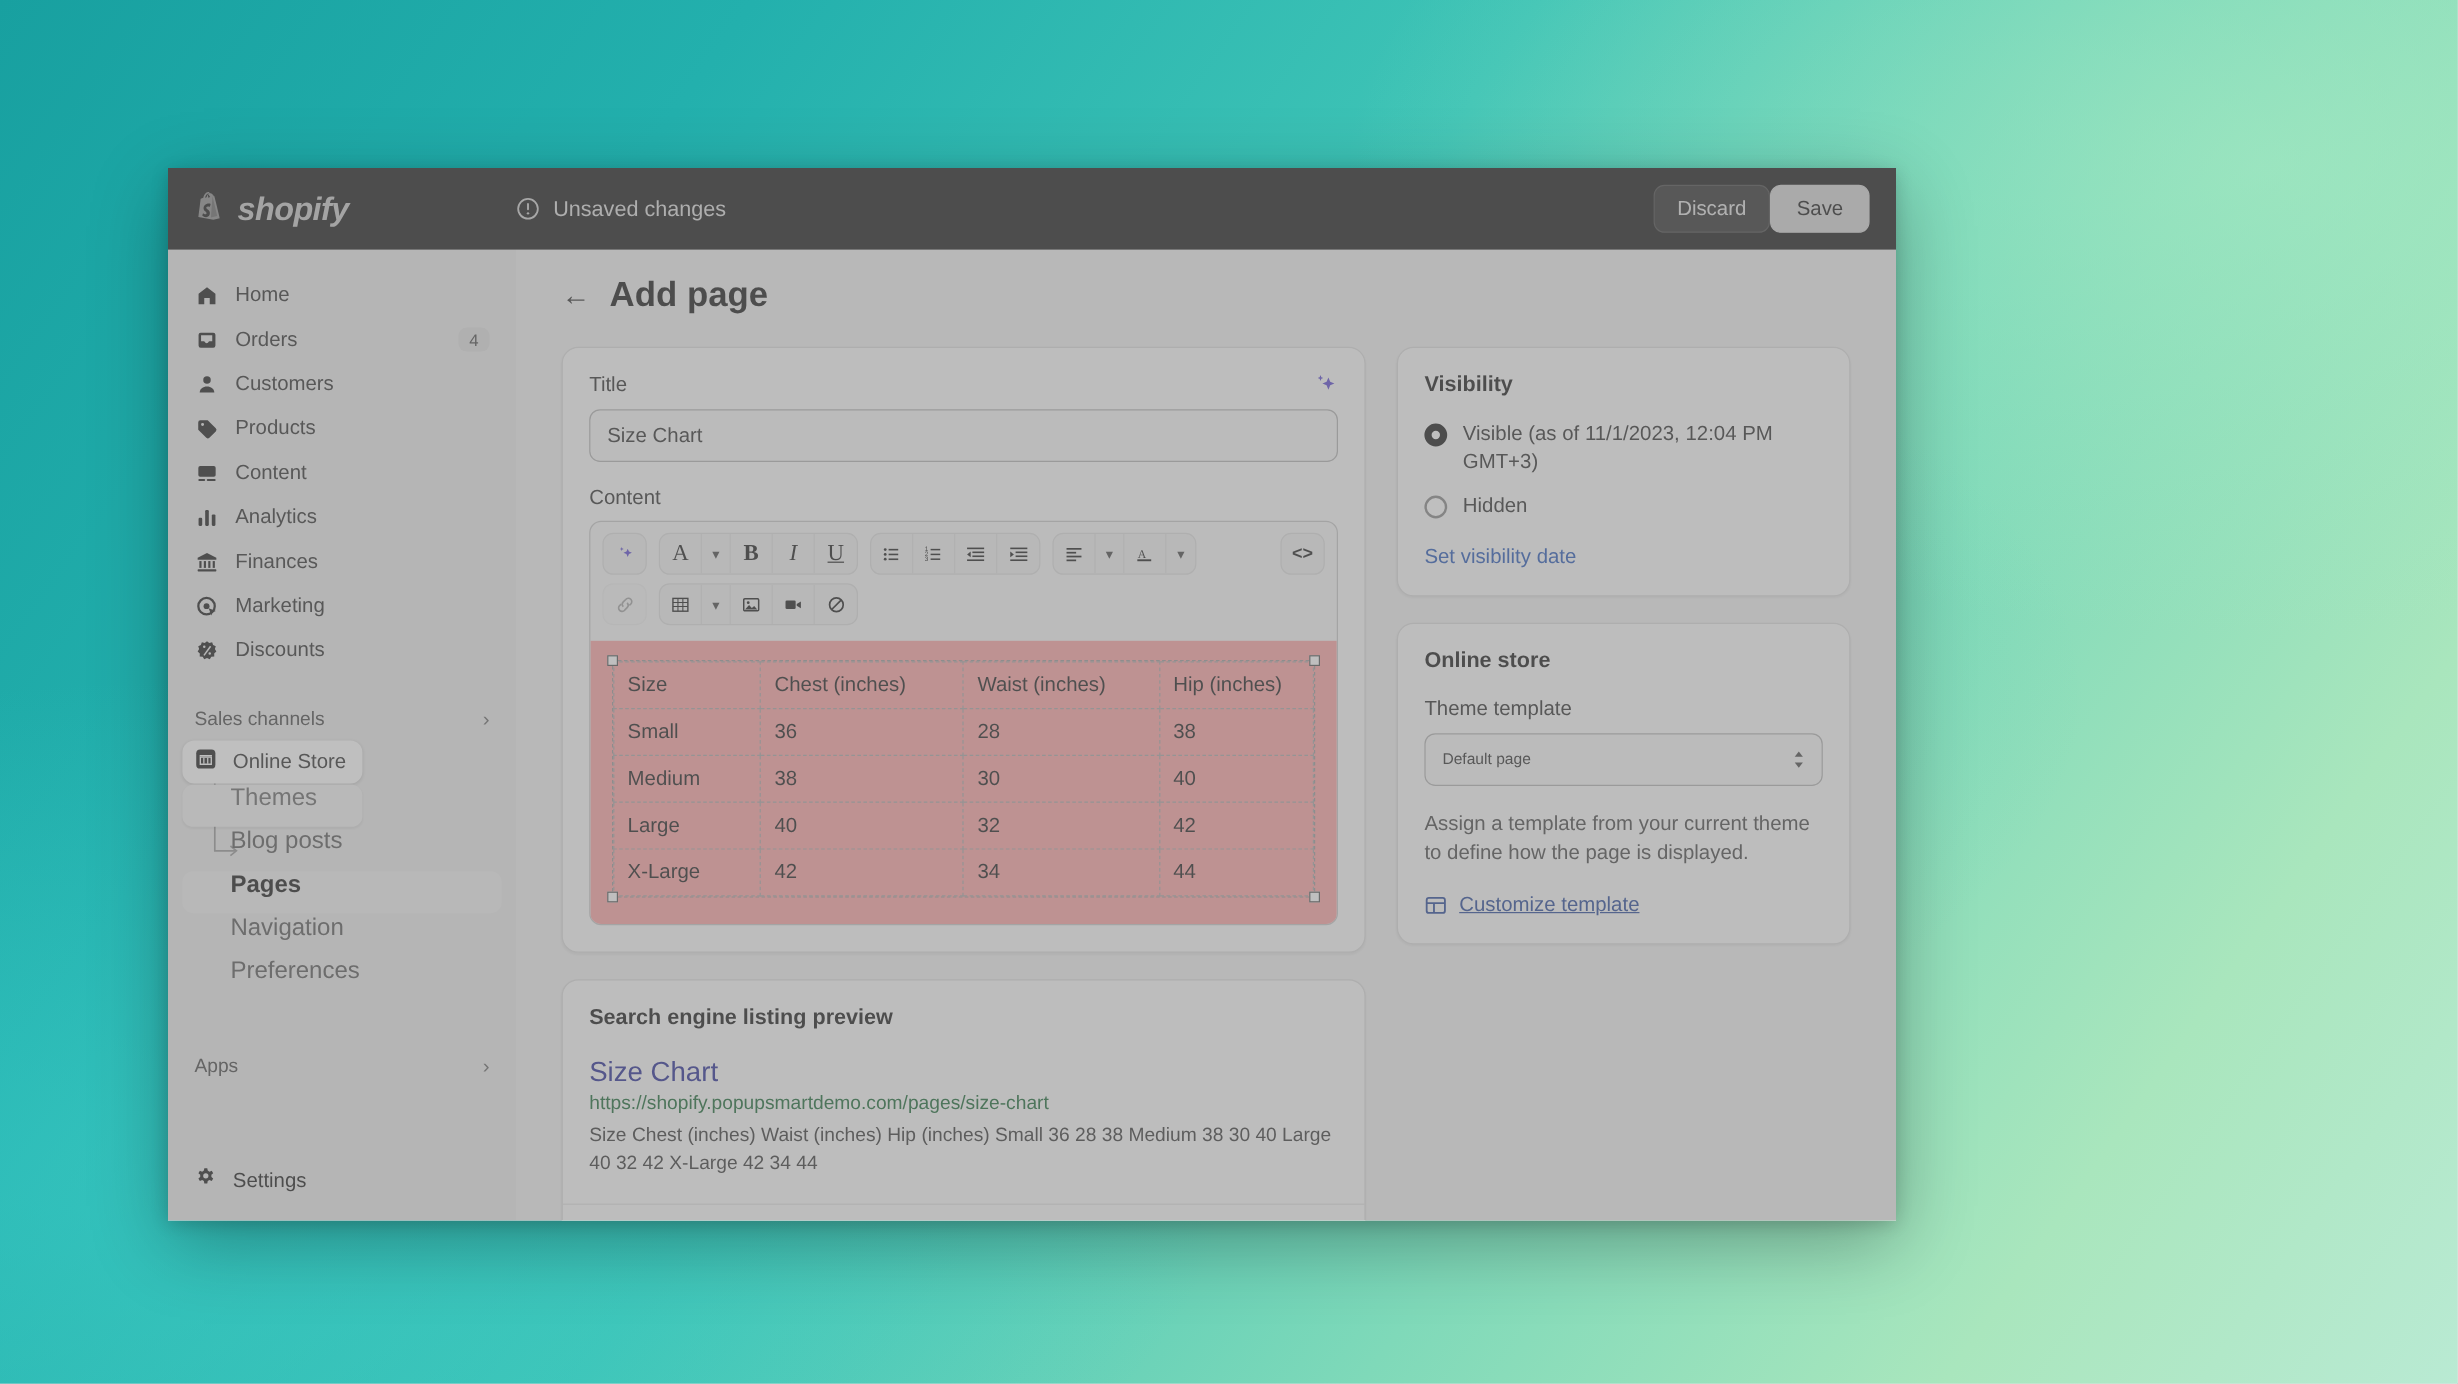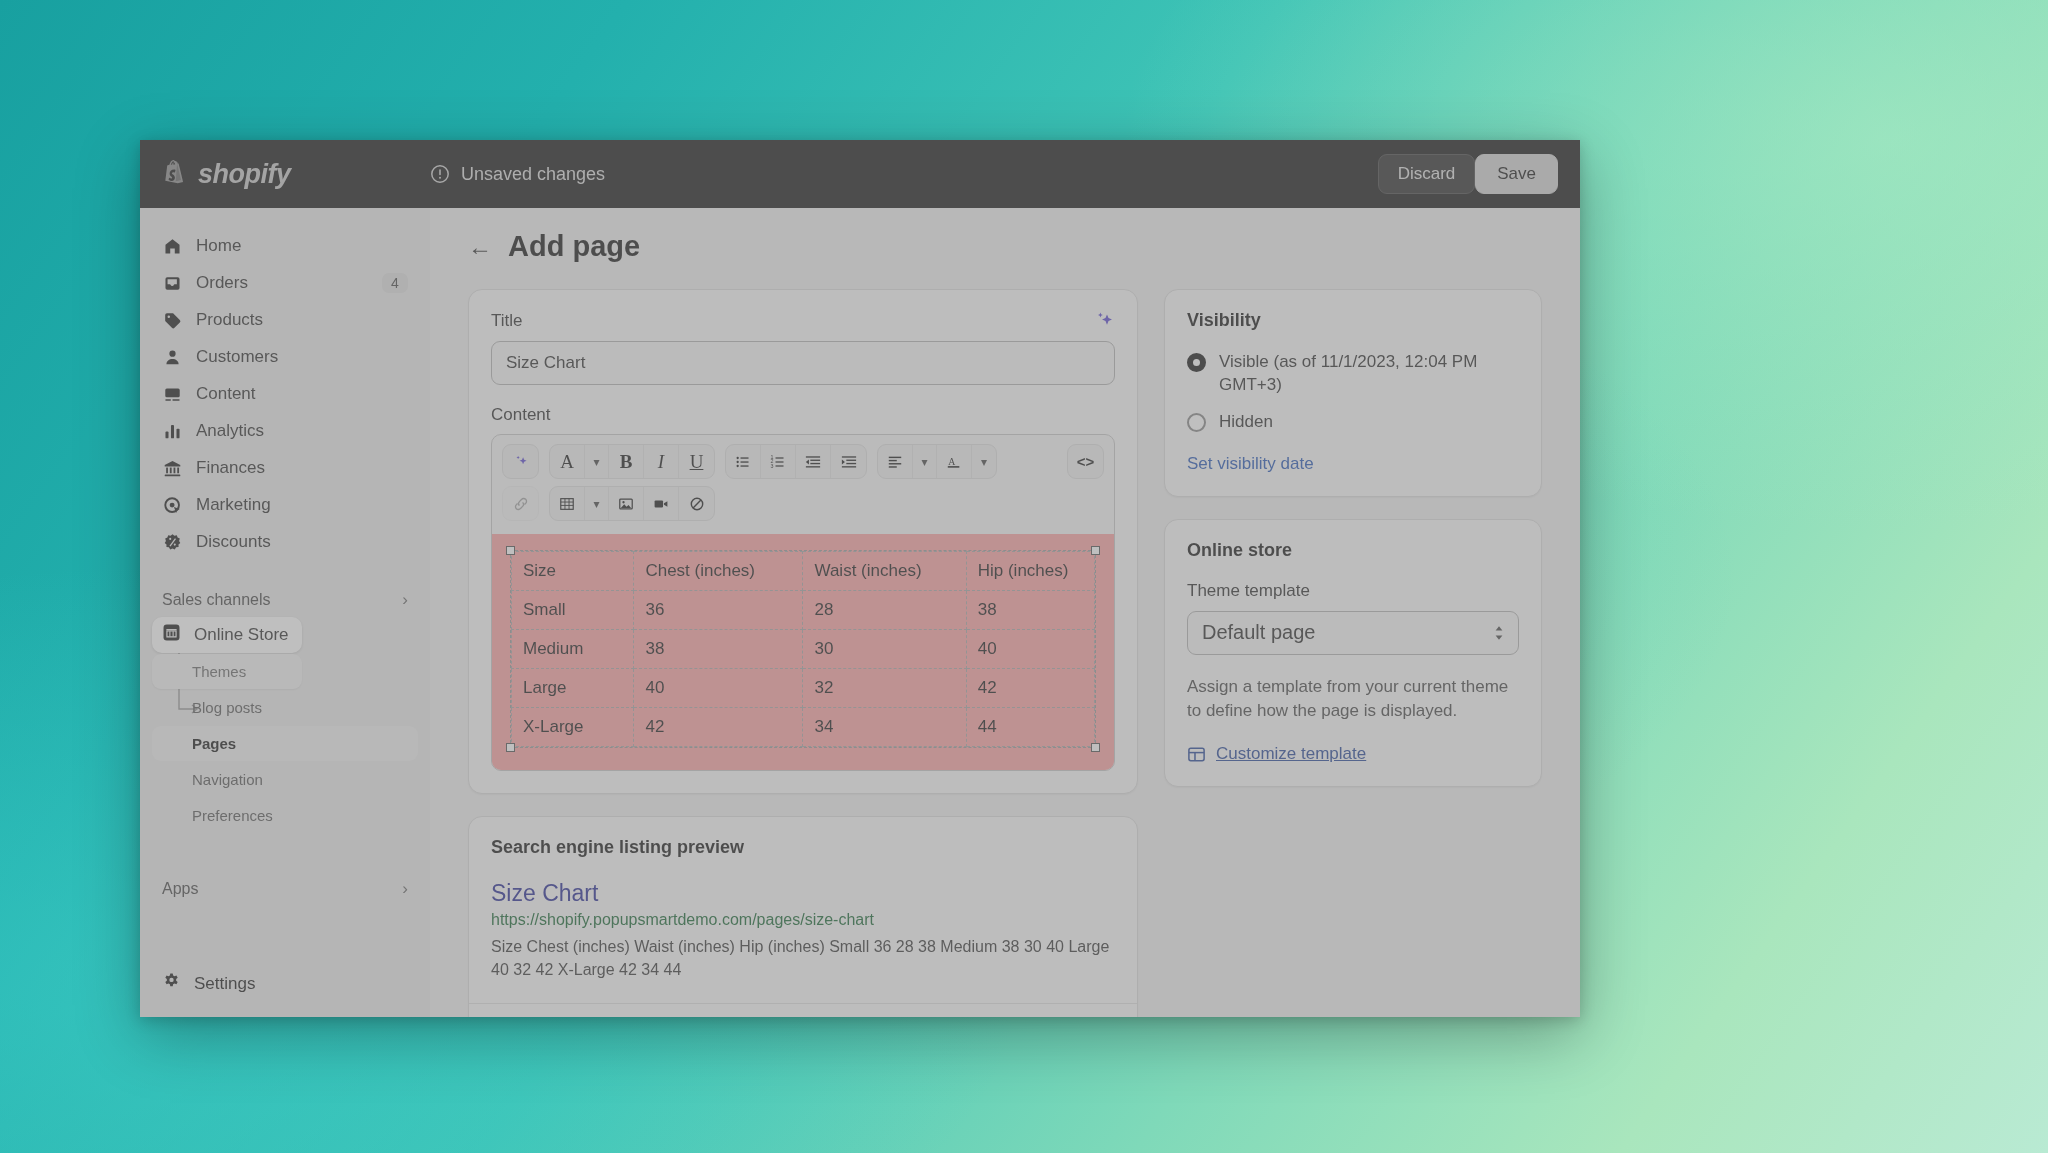--- a/index.html
+++ b/index.html
@@ -82,22 +82,22 @@
   .nav-badge {
     margin-left: auto; background: #e0e0e0; color: #4a4a4a;
     border-radius: 7px; font-size: 14px; padding: 2px 9px; min-width: 26px; text-align:center;
   }
   .section-head {
     display:flex; align-items:center; height: 34px; padding: 0 10px;
     font-size: 16px; color: #4a4a4a; margin-top: 22px;
   }
   .section-head .chev { margin-left:auto; font-size: 17px; color: #6b6b6b; }
   .sub-item {
-    display:flex; align-items:center; height: 35px; padding: 0 10px 0 40px;
-    font-size: 15px; color: #5a5a5a; border-radius: 9px; cursor: pointer;
+    display:flex; align-items:flex-start; height: 35px; padding: 0 10px 0 40px;
+    font-size: 20px; color: #5a5a5a; border-radius: 9px; cursor: pointer;
     position: relative; margin-bottom: 1px;
   }
   .chan-item {
     display:flex; align-items:center; gap: 13px; height: 36px;
     padding: 0 10px; border-radius: 10px; cursor:pointer; font-size: 17px; color:#303030;
     position: relative; margin-bottom: 1px;
   }
   .chan-item.active {
     background: #ffffff; box-shadow: 0 1px 3px rgba(0,0,0,0.14);
     width: 150px;
@@ -203,21 +203,21 @@
   .radio {
     width: 19px; height: 19px; border-radius: 50%; border: 2px solid #8a8a8a;
     flex-shrink:0; margin-top: 2px; background:#fff; position: relative;
   }
   .radio.on { border: 6px solid #1a1a1a; background: #fff; }
   .radio-label { font-size: 17px; color: #303030; line-height: 1.35; }
   .link-blue { font-size: 17px; color: #2a5ab8; cursor: pointer; display:inline-block; margin-top: 6px; }
   .select-wrap { position: relative; }
   .select-box {
     width: 100%; height: 44px; border: 1px solid #b5b5b5; border-radius: 9px;
-    background: #f7f7f7; padding: 0 38px 0 14px; font-size: 20px; color:#303030;
+    background: #f7f7f7; padding: 0 38px 0 14px; font-size: 13px; color:#303030;
     display:flex; align-items:center; cursor:pointer;margin-top:10px;
   }
   .select-caret {
     position:absolute; right: 14px; top: 50%; transform: translateY(-50%);
     font-size: 13px; color: #4a4a4a; line-height: 1; display:flex; flex-direction:column; gap:1px;
   }
   .help-text { font-size: 17px; color: #4a4a4a; line-height: 1.45; margin-top: 20px; }
   .cust-row { display:flex; align-items:center; gap: 10px; margin-top: 20px; cursor:pointer; }
   .cust-link { font-size: 17px; color: #2a4a9a; text-decoration: underline; }
 </style>
@@ -272,34 +272,34 @@
               <path d="M2.6 5.3A1.9 1.9 0 0 1 4.5 3.4h11A1.9 1.9 0 0 1 17.4 5.3v9.4a1.9 1.9 0 0 1-1.9 1.9h-11a1.9 1.9 0 0 1-1.9-1.9zm2.2 5.6h2.5a.7.7 0 0 1 .67.48 1.8 1.8 0 0 0 3.46 0 .7.7 0 0 1 .67-.48h2.5V5.6H4.8z" fill="#1f1f1f"></path>
             </svg>
         </span>
         <span>Orders</span>
         <span class="nav-badge">4</span>
       </div>
 
       <div class="nav-item">
         <span class="ico">
           <svg viewBox="0 0 20 20" width="19" height="19">
-              <path d="M10.6 2.3 17.7 9.4a1.9 1.9 0 0 1 0 2.7l-5.6 5.6a1.9 1.9 0 0 1-2.7 0L2.3 10.6V4.2a1.9 1.9 0 0 1 1.9-1.9zM6.1 7.4a1.3 1.3 0 1 0 0-2.6 1.3 1.3 0 0 0 0 2.6z" fill="#1f1f1f"></path>
-            </svg>
-        </span>
-        <span>Products</span>
-      </div>
-
-      <div class="nav-item">
-        <span class="ico">
-          <svg viewBox="0 0 20 20" width="19" height="19">
               <circle cx="10" cy="6" r="3.3" fill="#1f1f1f"></circle>
               <path d="M3.6 17c0-3.3 2.9-5.4 6.4-5.4s6.4 2.1 6.4 5.4z" fill="#1f1f1f"></path>
             </svg>
         </span>
         <span>Customers</span>
+      </div>
+
+      <div class="nav-item">
+        <span class="ico">
+          <svg viewBox="0 0 20 20" width="19" height="19">
+              <path d="M10.6 2.3 17.7 9.4a1.9 1.9 0 0 1 0 2.7l-5.6 5.6a1.9 1.9 0 0 1-2.7 0L2.3 10.6V4.2a1.9 1.9 0 0 1 1.9-1.9zM6.1 7.4a1.3 1.3 0 1 0 0-2.6 1.3 1.3 0 0 0 0 2.6z" fill="#1f1f1f"></path>
+            </svg>
+        </span>
+        <span>Products</span>
       </div>
 
       <div class="nav-item">
         <span class="ico">
           <svg viewBox="0 0 20 20" width="19" height="19">
               <rect x="2.4" y="3.6" width="15.2" height="9.4" rx="1.6" fill="#1f1f1f"></rect>
               <rect x="2.4" y="15" width="6" height="1.6" rx=".8" fill="#1f1f1f"></rect>
               <rect x="9.8" y="15" width="7.8" height="1.6" rx=".8" fill="#1f1f1f"></rect>
             </svg>
         </span>

